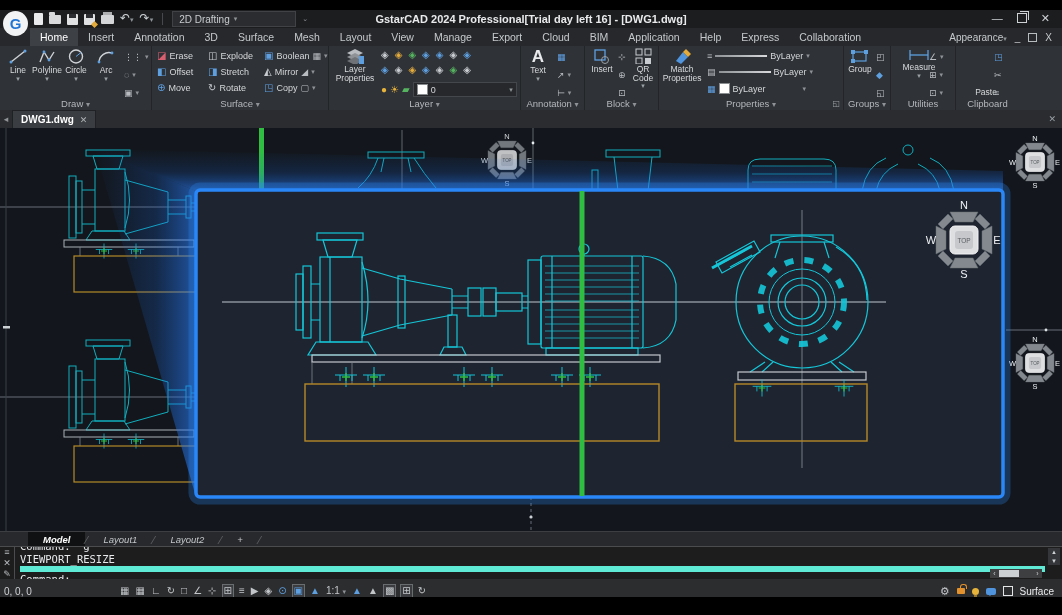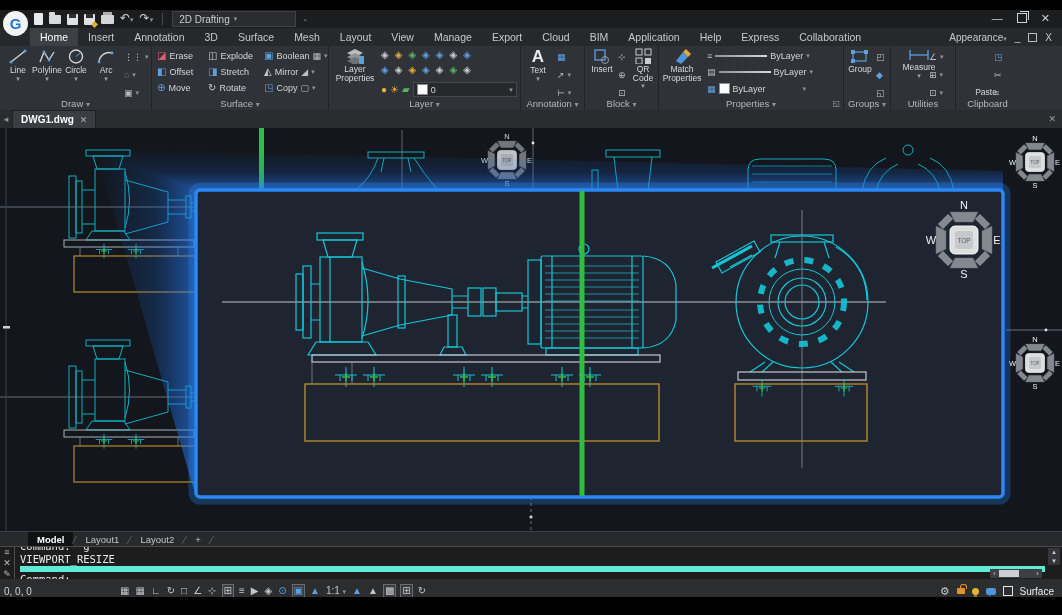--- a/index.html
+++ b/index.html
@@ -59,21 +59,21 @@
   #docbar .navarr{width:12px;display:flex;align-items:center;justify-content:center;color:#8f9397;font-size:9px;}
   .doctab{background:#3a3d41;border:1px solid #1f2124;border-bottom:none;display:flex;align-items:center;gap:6px;
           padding:0 8px;color:#fff;font-weight:bold;}
   .doctab .x{color:#aeb2b5;font-weight:normal;font-size:9px;}
   #docbar .right-x{margin-left:auto;display:flex;align-items:center;padding-right:6px;color:#9aa0a6;font-size:9px;}
   
   #canvas{top:128px;left:0;width:1062px;height:403px;background:#13171d;}
   
   #layoutbar{top:531px;left:0;width:1062px;height:15px;background:#28292c;border-top:1px solid #3c3e41;
              display:flex;align-items:stretch;font-size:9.5px;padding-left:28px;}
-  .ltab{display:flex;align-items:center;padding:0 9px;color:#c3c6c9;position:relative;}
+  .ltab{display:flex;align-items:center;padding:0 15px;color:#c3c6c9;position:relative;font-style:italic;}
   .ltab.active{background:#101113;color:#fff;font-weight:bold;}
   .lsl{color:#5c5f63;display:flex;align-items:center;transform:skewX(-18deg);font-size:11px;}
   
   #cmd{top:546px;left:0;width:1062px;height:33px;background:#1d1d1e;border-top:1px solid #4a4c4e;}
   #cmd .gutter{position:absolute;left:0;top:0;width:15px;height:33px;border-right:1px solid #4a4c4e;
                display:flex;flex-direction:column;align-items:center;justify-content:space-between;padding:1px 0;box-sizing:border-box;}
   .gico{color:#b9bcbf;font-size:9px;line-height:9px;}
   #cmdtext{position:absolute;left:16px;top:0;right:17px;height:33px;font-family:"DejaVu Sans Mono","Liberation Mono",monospace;
            font-size:10.5px;color:#e8eaec;}
   #clipline{position:absolute;left:4px;top:0;height:5px;overflow:hidden;}
@@ -121,20 +121,21 @@
     <span class="qi i-print"></span>
     <span class="uglyph">↶<span class="darr">▾</span></span>
     <span class="uglyph">↷<span class="darr">▾</span></span>
     <span class="qsep"></span>
     <span id="workspace">
       <span>2D Drafting</span>
       <span class="darr">▾</span>
     </span>
     <span class="darr">⌄</span>
   </div>
+  <div id="win-title">GstarCAD 2024 Professional[Trial day left 16] - [DWG1.dwg]</div>
   <div class="wbtns">
     <span class="wbtn">—</span>
     <span class="wbtn"><span class="i-restore"></span></span>
     <span class="wbtn">✕</span>
   </div>
 </div>
 
 <div class="abs" id="menubar">
   <div style="width:30px;"></div>
   <div class="mtab active">Home</div>

